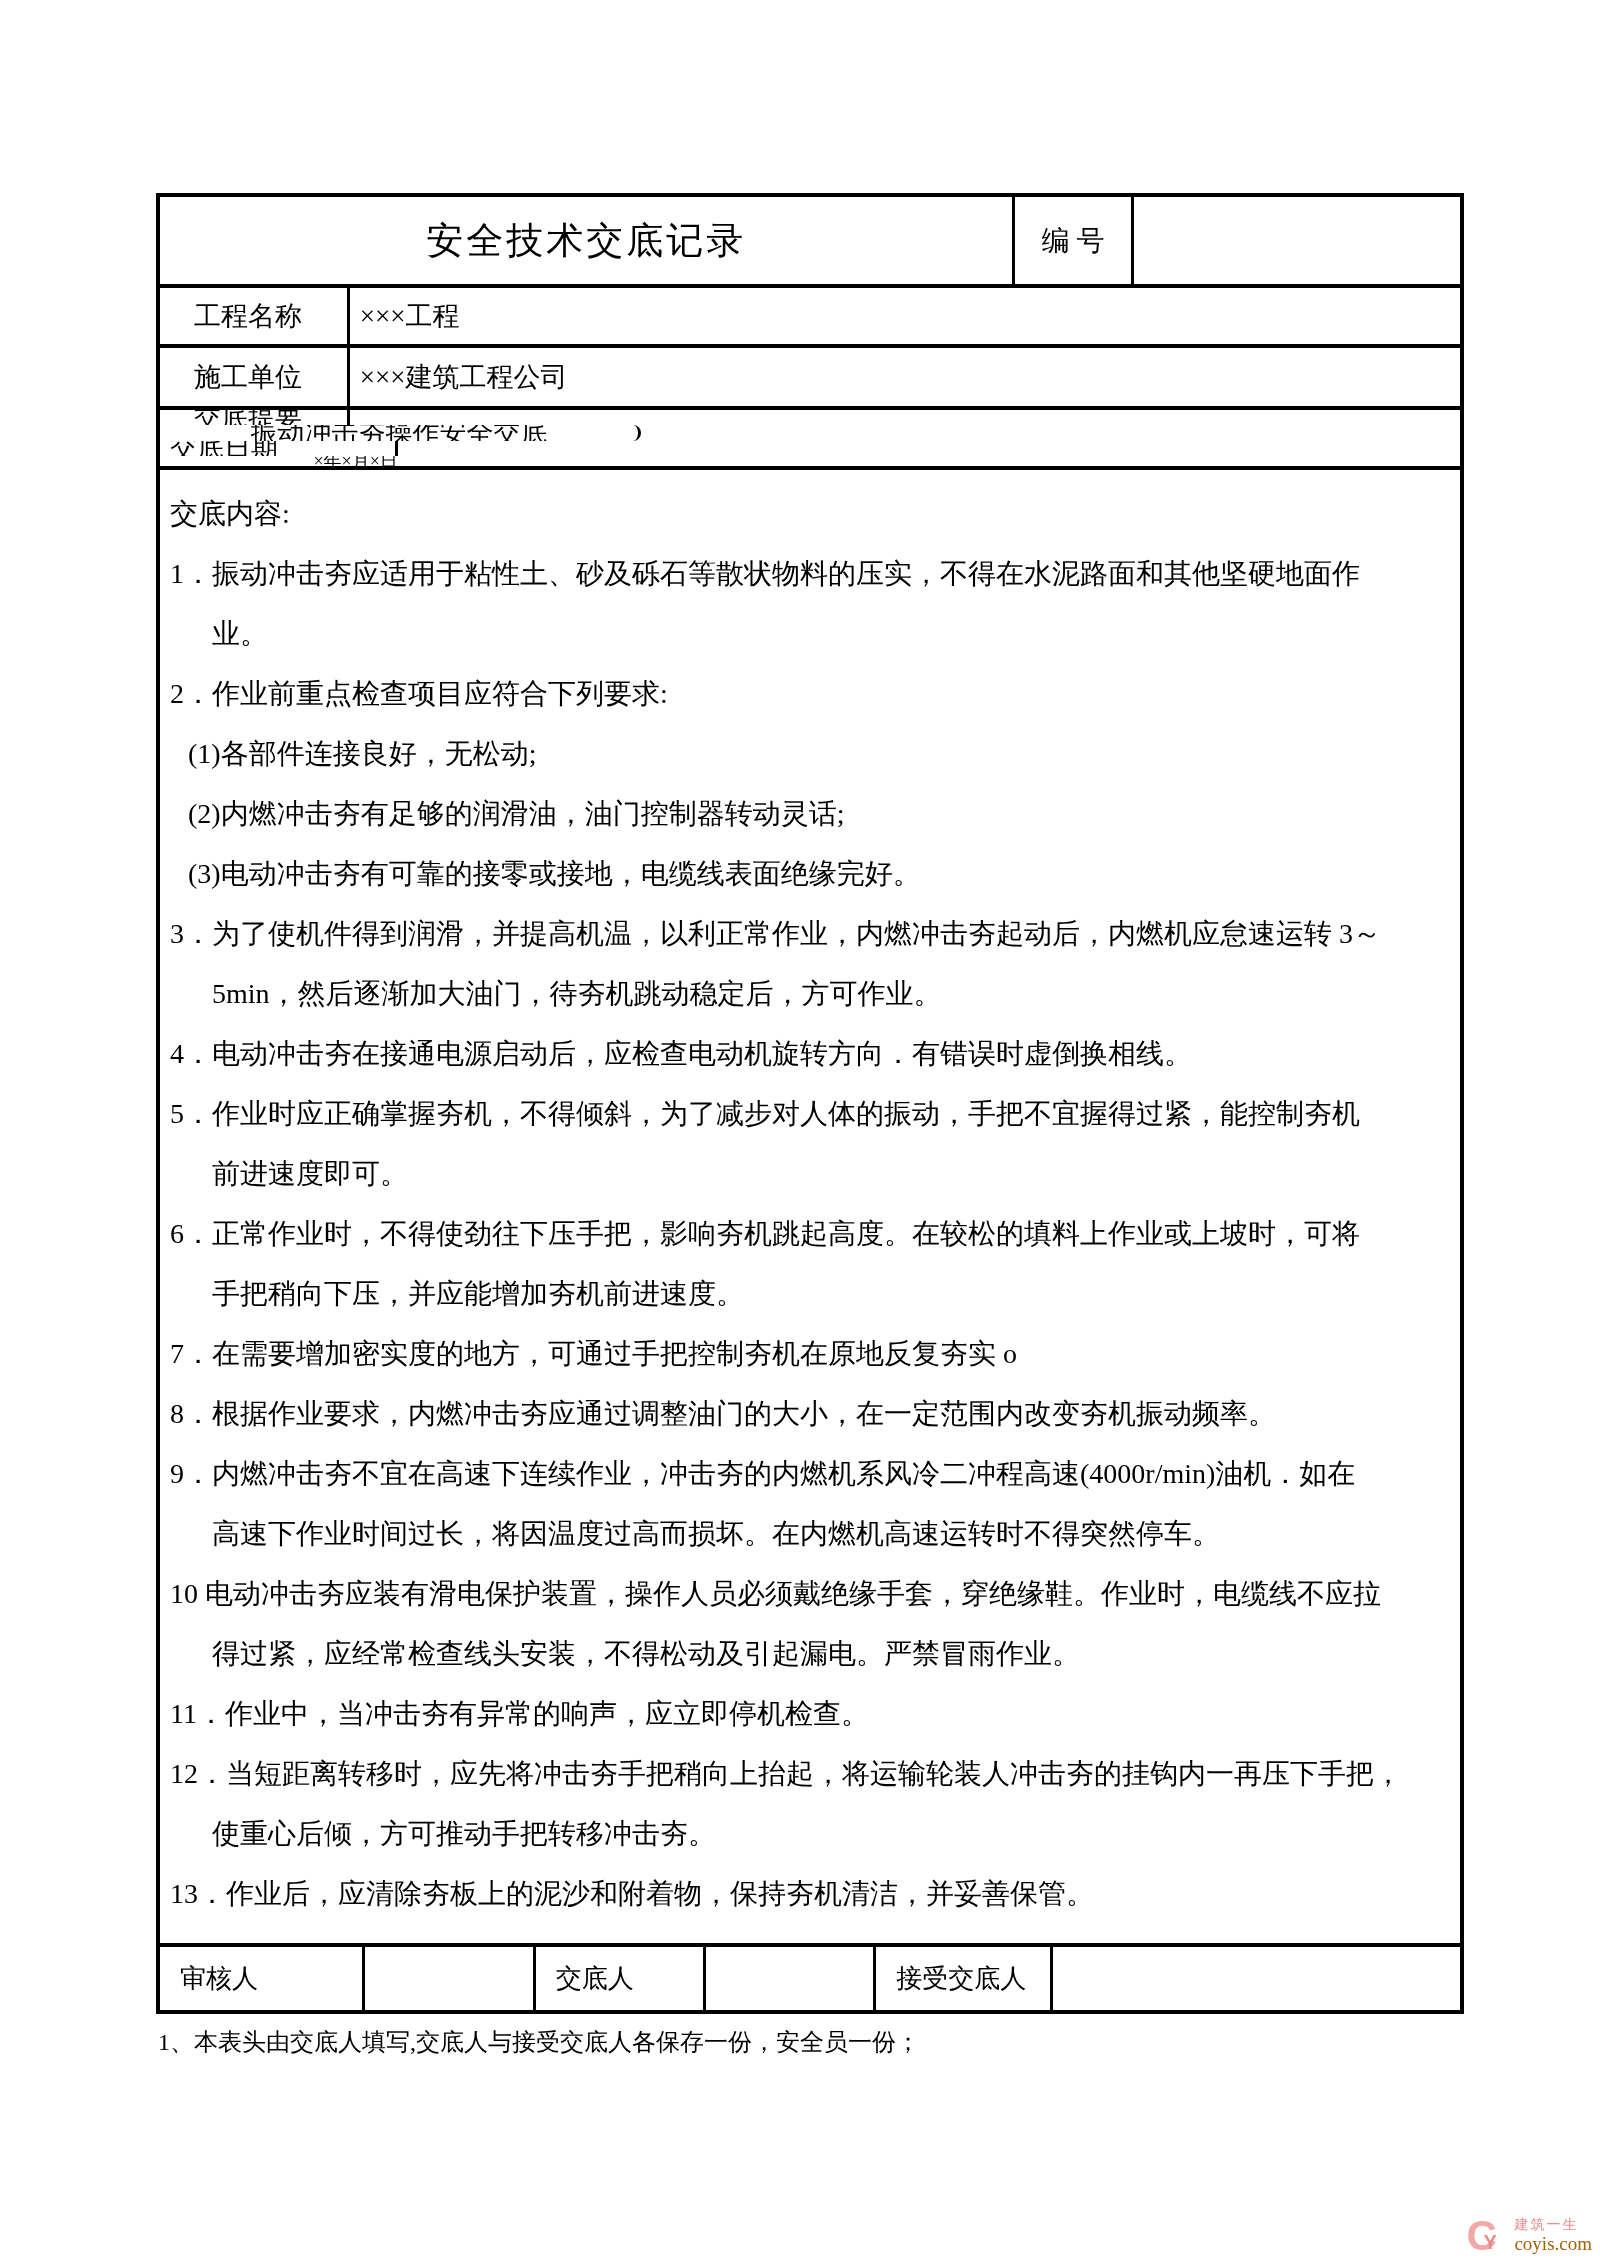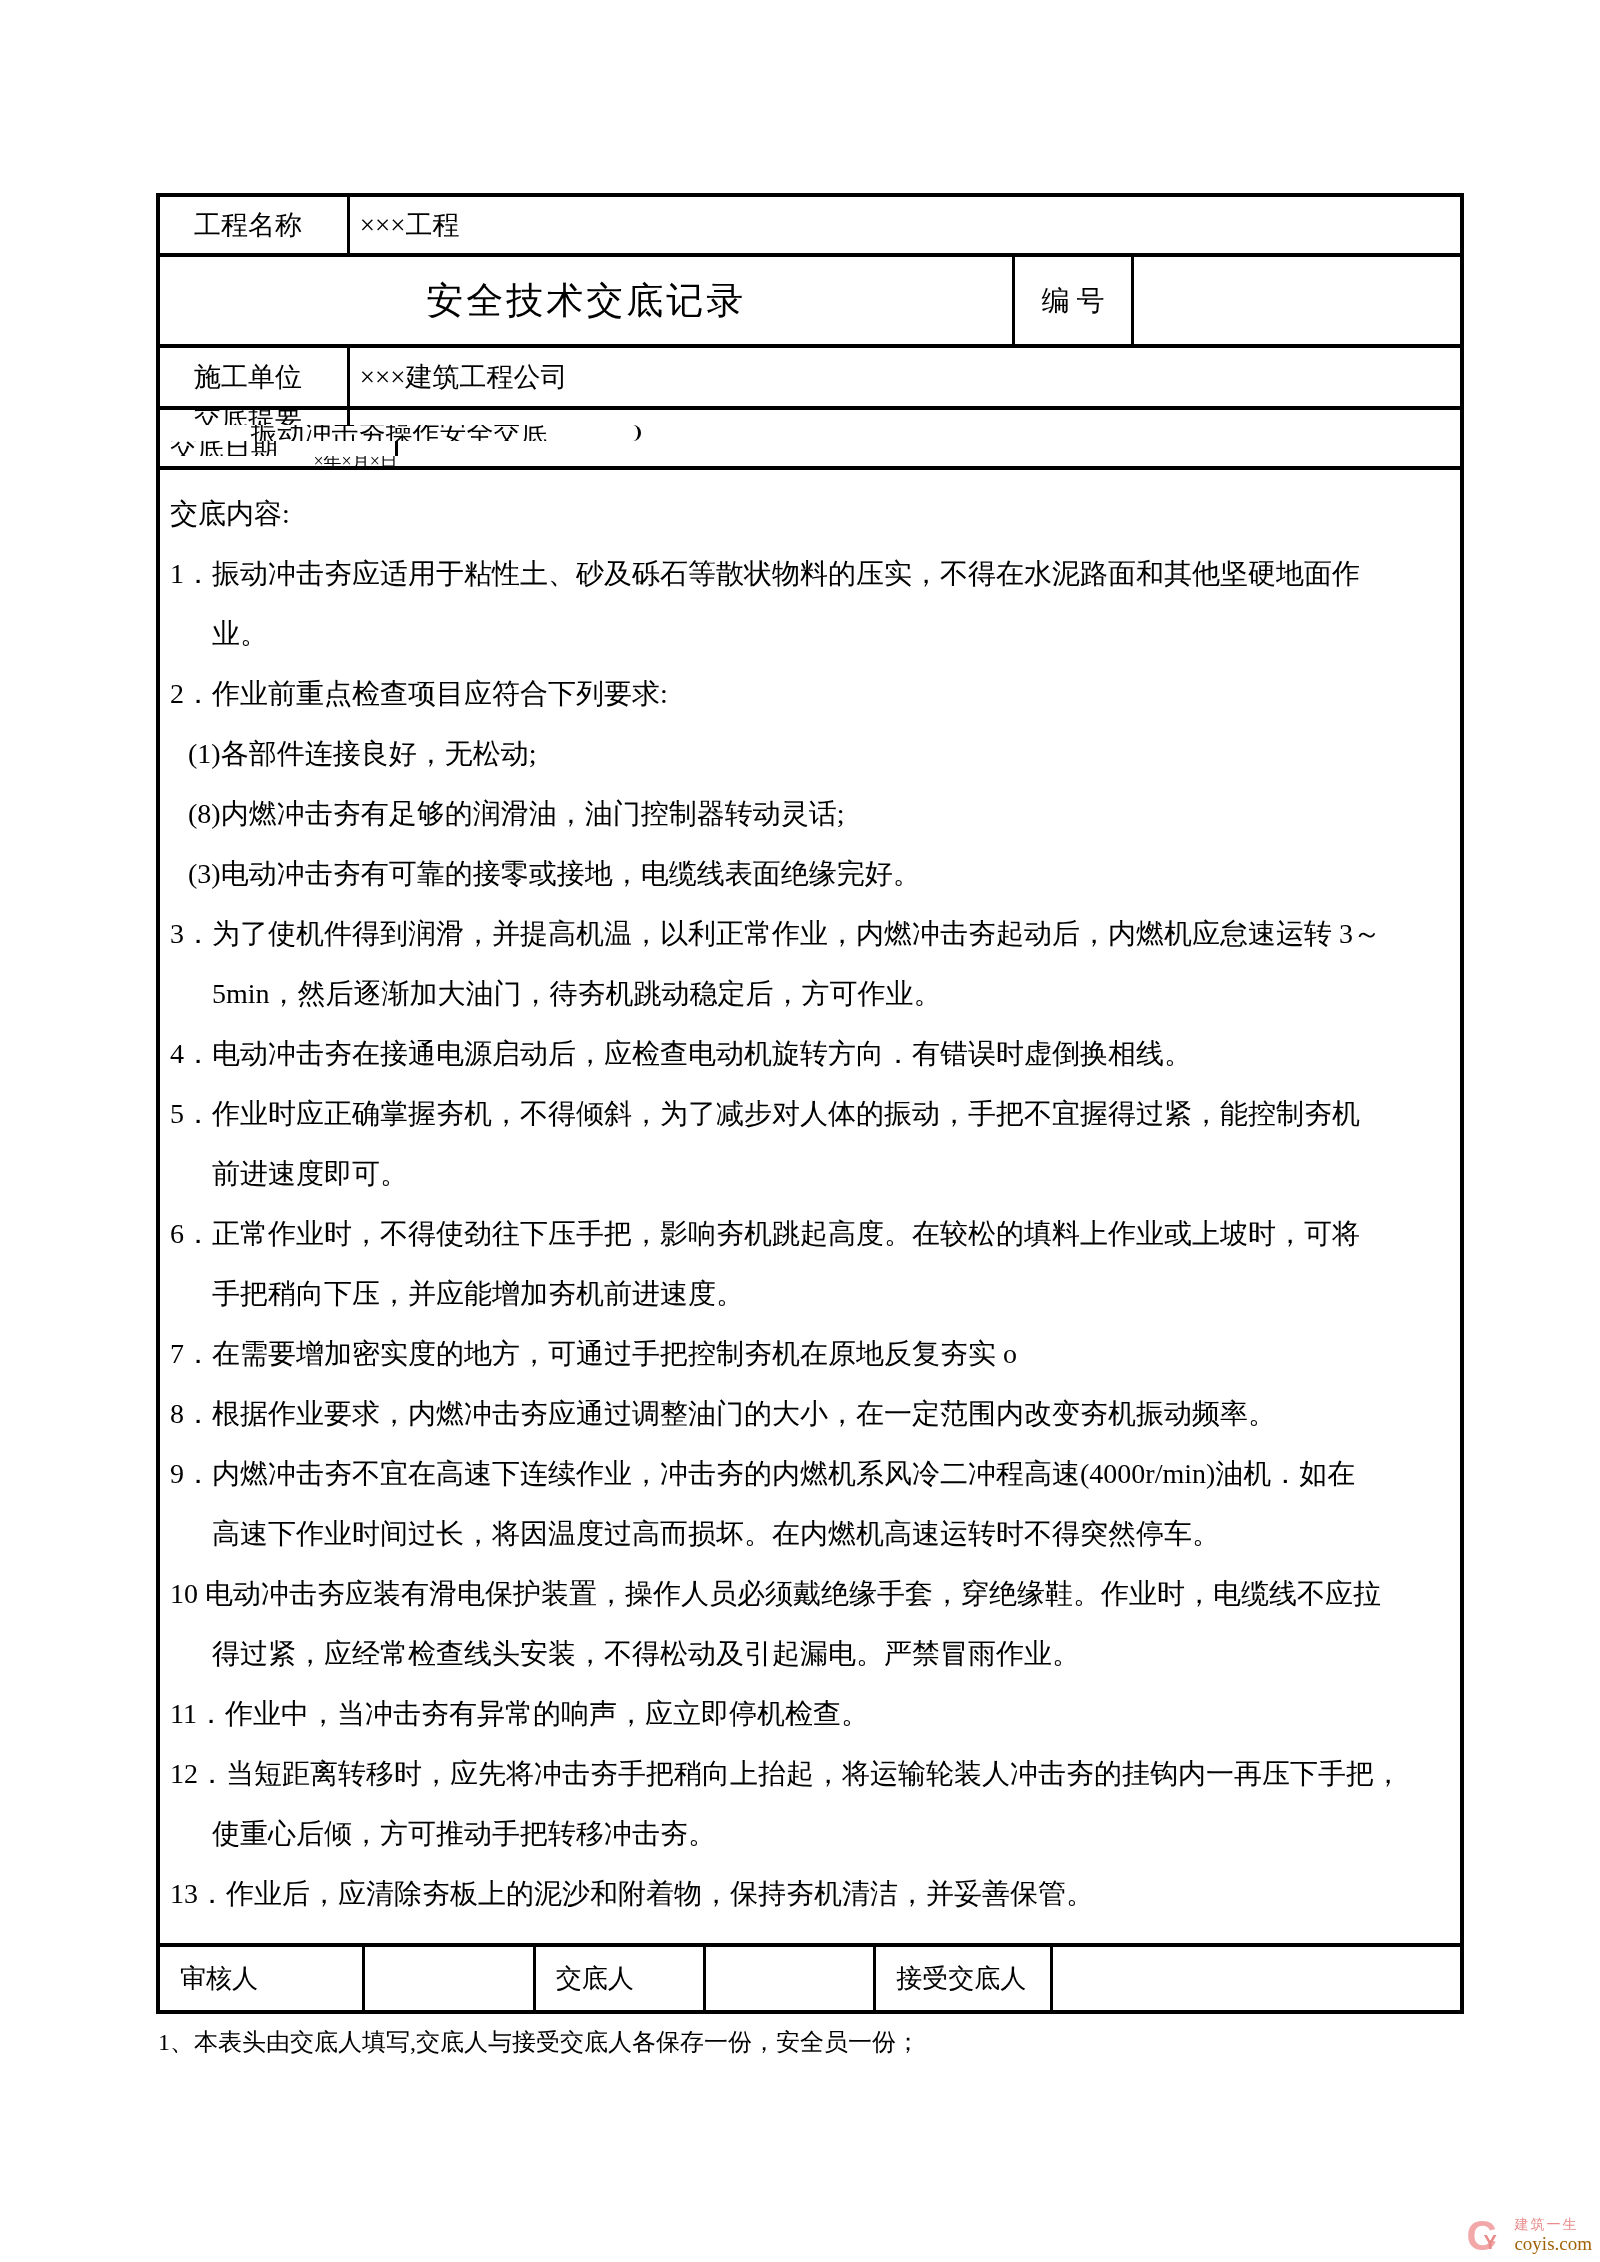--- a/index.html
+++ b/index.html
@@ -71,29 +71,29 @@
   .wm-y{position:absolute;left:17px;top:20px;font-size:20px;line-height:20px;font-weight:bold;}
   .wm-text{margin-left:4px;}
   .wm-brand{font-size:14px;letter-spacing:2px;line-height:16px;}
   .wm-domain{font-size:19px;line-height:22px;}
 </style>
 </head>
 <body>
 
 <div class="doc-table">
 
-  <div class="trow row-project">
-    <div class="cell c-label">工程名称</div>
-    <div class="cell c-value">×××工程</div>
-  </div>
-
   <div class="trow title-row">
     <div class="cell c-title">安全技术交底记录</div>
     <div class="cell c-number-label">编 号</div>
     <div class="cell c-number-value"></div>
+  </div>
+
+  <div class="trow row-project">
+    <div class="cell c-label">工程名称</div>
+    <div class="cell c-value">×××工程</div>
   </div>
 
   <div class="trow row-unit">
     <div class="cell c-label">施工单位</div>
     <div class="cell c-value">×××建筑工程公司</div>
   </div>
 
   <div class="trow row-summary">
     <div class="cell c-label">交底提要</div>
     <div class="cell c-summary-value">振动冲击夯操作安全交底</div>
@@ -102,21 +102,21 @@
   </div>
 
   <div class="trow content-row">
     <div class="content-cell">
       <div class="cline item">交底内容:</div>
       <div>
           <div class="cline item">1．振动冲击夯应适用于粘性土、砂及砾石等散状物料的压实，不得在水泥路面和其他坚硬地面作</div>
           <div class="cline cont">业。</div>
           <div class="cline item">2．作业前重点检查项目应符合下列要求:</div>
           <div class="cline sub">(1)各部件连接良好，无松动;</div>
-          <div class="cline sub">(8)内燃冲击夯有足够的润滑油，油门控制器转动灵话;</div>
+          <div class="cline sub">(2)内燃冲击夯有足够的润滑油，油门控制器转动灵话;</div>
           <div class="cline sub">(3)电动冲击夯有可靠的接零或接地，电缆线表面绝缘完好。</div>
           <div class="cline item">3．为了使机件得到润滑，并提高机温，以利正常作业，内燃冲击夯起动后，内燃机应怠速运转 3～</div>
           <div class="cline cont">5min，然后逐渐加大油门，待夯机跳动稳定后，方可作业。</div>
           <div class="cline item">4．电动冲击夯在接通电源启动后，应检查电动机旋转方向．有错误时虚倒换相线。</div>
           <div class="cline item">5．作业时应正确掌握夯机，不得倾斜，为了减步对人体的振动，手把不宜握得过紧，能控制夯机</div>
           <div class="cline cont">前进速度即可。</div>
           <div class="cline item">6．正常作业时，不得使劲往下压手把，影响夯机跳起高度。在较松的填料上作业或上坡时，可将</div>
           <div class="cline cont">手把稍向下压，并应能增加夯机前进速度。</div>
           <div class="cline item">7．在需要增加密实度的地方，可通过手把控制夯机在原地反复夯实 o</div>
           <div class="cline item">8．根据作业要求，内燃冲击夯应通过调整油门的大小，在一定范围内改变夯机振动频率。</div>

